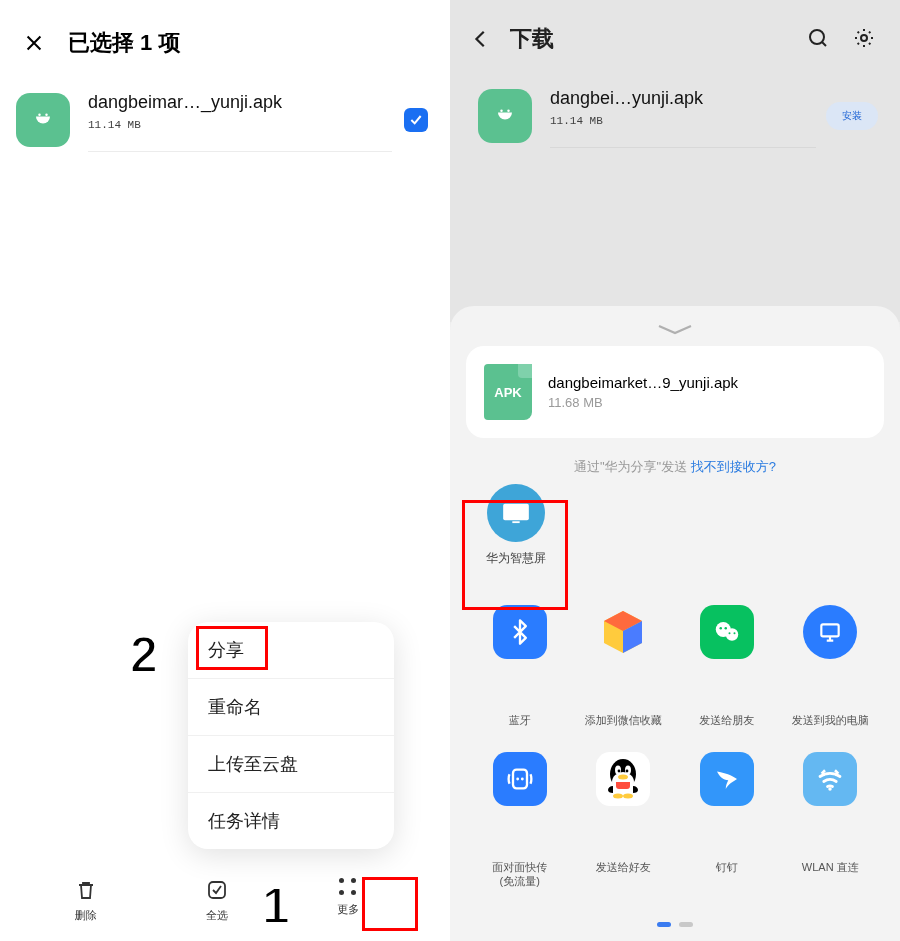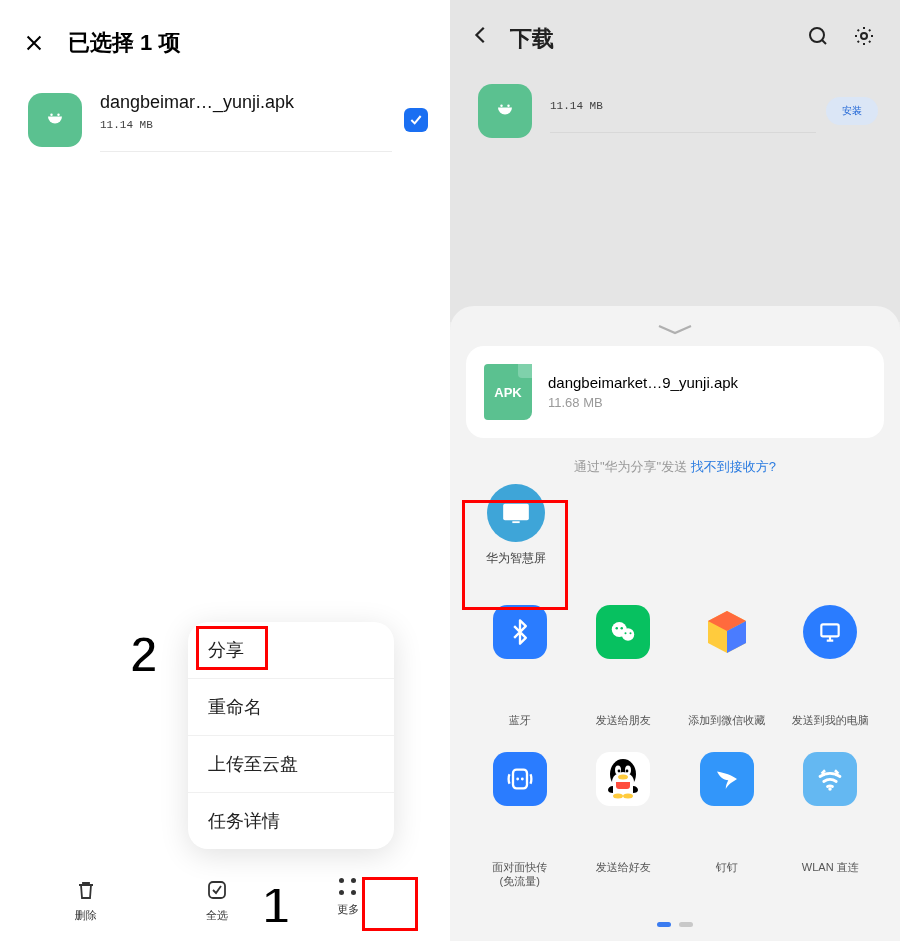--- a/index.html
+++ b/index.html
@@ -15,21 +15,21 @@
   .left-pane { width: 450px; background: #fff; }
   .right-pane { width: 450px; background: #ededed; }
 
   
   .l-header { display: flex; align-items: center; padding: 28px 20px 12px 20px; }
   .close-x { width: 28px; height: 28px; display: flex; align-items: center; justify-content: center; }
   .close-x svg { width: 22px; height: 22px; stroke: #000; stroke-width: 2.2; }
   .l-title { font-size: 22px; font-weight: 600; margin-left: 20px; color: #000; }
 
   
-  .file-row { display: flex; align-items: center; padding: 18px 22px 12px 28px; }
+  .file-row { display: flex; align-items: center; padding: 18px 22px 12px 16px; }
   .apk-green {
     width: 54px; height: 54px; border-radius: 14px; background: #5bc190;
     display: flex; align-items: center; justify-content: center; flex-shrink: 0;
   }
   .apk-green svg { width: 28px; height: 28px; }
   .file-meta { flex: 1; margin-left: 18px; border-bottom: 1px solid #ececec; padding-bottom: 20px; padding-top: 4px; }
   .file-name { font-size: 18px; color: #111; font-weight: 500; }
   .file-size { font-size: 11px; color: #404040; margin-top: 6px; font-family: Liberation Mono, monospace; }
   .checkbox {
     width: 24px; height: 24px; border-radius: 6px; background: #1a6ff2;
@@ -55,21 +55,21 @@
   .red-box-more { position: absolute; left: 362px; bottom: 10px; width: 56px; height: 54px; border: 3px solid #f00; z-index: 6; }
 
   
   .anno { position: absolute; font-size: 50px; font-weight: 900; color: #000;
     -webkit-text-stroke: 2px #fff; text-shadow: 2px 2px 0 #fff, -2px -2px 0 #fff, 2px -2px 0 #fff, -2px 2px 0 #fff; z-index:10; }
   .anno1 { left: 262px; bottom: 6px; }
   .anno2 { left: 130px; top: 626px; }
 
   
   .r-top { position: absolute; top:0; left:0; right:0; height: 322px; background: #e5e5e5; }
-  .r-header { display: flex; align-items: flex-start; padding: 24px 24px 12px 20px; }
+  .r-header { display: flex; align-items: flex-end; padding: 24px 24px 12px 20px; }
   .back-arrow svg { width: 22px; height: 22px; stroke: #222; stroke-width: 2.4; fill:none; }
   .r-title { font-size: 22px; font-weight: 600; margin-left: 18px; color: #222; flex:1; }
   .r-actions { display: flex; gap: 22px; }
   .r-actions svg { width: 24px; height: 24px; stroke: #222; stroke-width: 2; fill: none; }
 
   .r-file-row { display: flex; align-items: center; padding: 18px 22px 12px 28px; }
   .r-file-meta { flex:1; margin-left: 18px; padding-top:4px; border-bottom: 1px solid #d8d8d8; padding-bottom: 20px; }
   .install-btn { background: #dbe6f6; color: #2468d6; font-size: 10px; font-weight:500;
     padding: 7px 16px; border-radius: 16px; margin-left: 10px; flex-shrink: 0; }
 
@@ -207,20 +207,21 @@
     </div>
     <div class="r-file-row">
       <div class="apk-green">
         <svg viewBox="0 0 32 32">
             <path d="M8 12 a8 8 0 0 0 16 0" fill="#fff"></path>
             <circle cx="12" cy="10" r="1.4" fill="#fff"></circle>
             <circle cx="20" cy="10" r="1.4" fill="#fff"></circle>
           </svg>
       </div>
       <div class="r-file-meta">
+        <div class="file-name">dangbei…yunji.apk</div>
         <div class="file-size">11.14 MB</div>
       </div>
       <div class="install-btn">安装</div>
     </div>
   </div>
 
   <div class="sheet">
     <div class="sheet-handle">
       <svg viewBox="0 0 40 14">
           <path d="M4 4 L20 11 L36 4"></path>
@@ -252,43 +253,43 @@
     <div class="red-box3"></div>
 
     <div class="share-grid">
       <div class="share-item">
         <div class="share-icon ic-bt">
             <svg viewBox="0 0 24 24" width="28" height="28">
               <path d="M7 7l10 10-5 5V2l5 5L7 17" stroke="#fff" stroke-width="2" fill="none" stroke-linejoin="round"></path>
             </svg>
           </div>
         <div class="share-label">蓝牙</div>
+      </div>
+      <div class="share-item">
+        <div class="share-icon ic-cube">
+            <svg viewBox="0 0 54 54" width="54" height="54">
+              <path d="M27 6 L46 16 L46 38 L27 48 L8 38 L8 16 Z" fill="#ffcb3d"></path>
+              <path d="M27 6 L46 16 L27 26 L8 16 Z" fill="#ff6a3d"></path>
+              <path d="M27 26 L46 16 L46 38 L27 48 Z" fill="#4a7cff"></path>
+            </svg>
+          </div>
+        <div class="share-label">添加到微信收藏</div>
       </div>
       <div class="share-item">
         <div class="share-icon ic-wechat">
             <svg viewBox="0 0 24 24" width="30" height="30">
               <circle cx="9" cy="10" r="6" fill="#fff"></circle>
               <circle cx="16" cy="14" r="5" fill="#fff"></circle>
               <circle cx="7" cy="9" r="1" fill="#07c160"></circle>
               <circle cx="11" cy="9" r="1" fill="#07c160"></circle>
               <circle cx="14" cy="13" r=".8" fill="#07c160"></circle>
               <circle cx="18" cy="13" r=".8" fill="#07c160"></circle>
             </svg>
           </div>
         <div class="share-label">发送给朋友</div>
-      </div>
-      <div class="share-item">
-        <div class="share-icon ic-cube">
-            <svg viewBox="0 0 54 54" width="54" height="54">
-              <path d="M27 6 L46 16 L46 38 L27 48 L8 38 L8 16 Z" fill="#ffcb3d"></path>
-              <path d="M27 6 L46 16 L27 26 L8 16 Z" fill="#ff6a3d"></path>
-              <path d="M27 26 L46 16 L46 38 L27 48 Z" fill="#4a7cff"></path>
-            </svg>
-          </div>
-        <div class="share-label">添加到微信收藏</div>
       </div>
       <div class="share-item">
         <div class="share-icon ic-pc">
             <svg viewBox="0 0 24 24" width="26" height="26">
               <rect x="4" y="5" width="16" height="11" rx="1.5" fill="none" stroke="#fff" stroke-width="2"></rect>
               <path d="M9 20h6M12 16v4" stroke="#fff" stroke-width="2"></path>
             </svg>
           </div>
         <div class="share-label">发送到我的电脑</div>
       </div>

